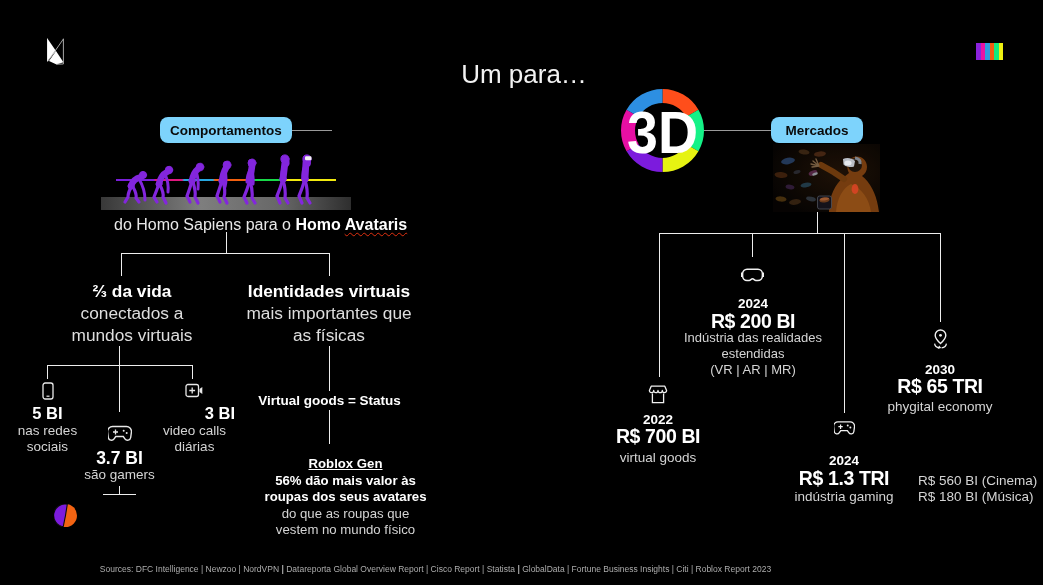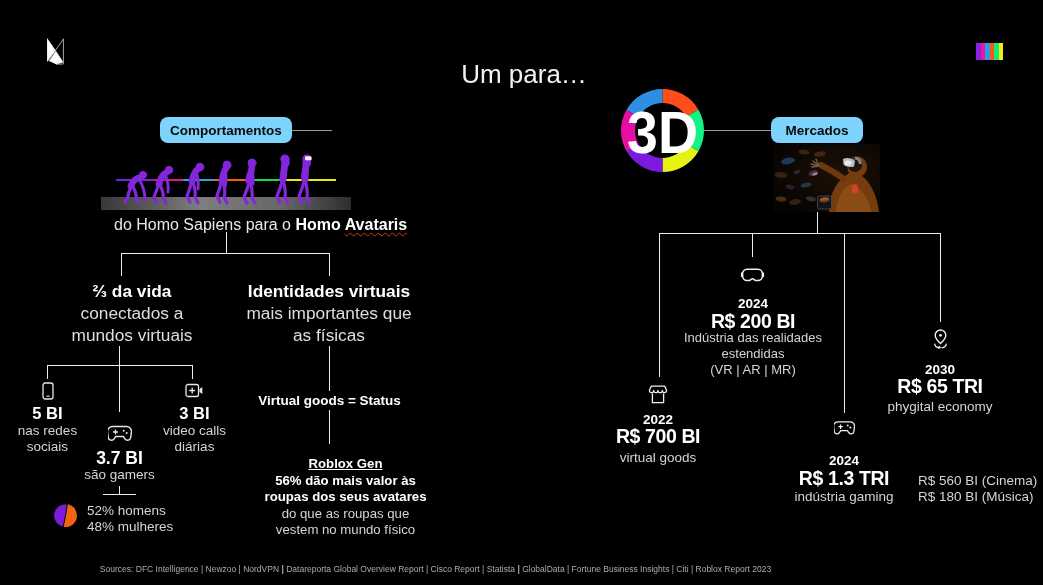--- a/index.html
+++ b/index.html
@@ -171,28 +171,27 @@
   </svg>
   <div class="abs ctr b" style="left:79px;top:448px;width:81px;font-size:17.5px;">3.7 BI</div>
   <div class="abs ctr gray" style="left:79px;top:467px;width:81px;font-size:13.5px;">são gamers</div>
   <div class="ln" style="left:119px;top:486px;width:1px;height:8px"></div>
   <div class="ln" style="left:103px;top:494px;width:33px;height:1px"></div>
 
   <svg class="abs" style="left:54px;top:504px" width="23" height="23" viewBox="0 0 23 23">
     <circle cx="11.5" cy="11.5" r="11.5" fill="#f26312"></circle>
     <path d="M11.5,11.5 L13.3,0.14 A11.5,11.5 0 1 0 9.2,22.77 Z" fill="#7c1bdd" stroke="#0a0a0a" stroke-width="1.1"></path>
   </svg>
-  <div class="abs gray" style="left:87px;top:503px;font-size:13.5px;line-height:15.5px;">52% homens<br>48% mulheres</div>
 
   <svg class="abs" style="left:185px;top:383px" width="18" height="15" viewBox="0 0 18 15">
     <rect x="1" y="1.5" width="12.5" height="12" rx="2" fill="none" stroke="#e8e8e8" stroke-width="1.3"></rect>
     <path d="M7.2,4.6 v5.8 M4.3,7.5 h5.8" stroke="#e8e8e8" stroke-width="1.3"></path>
     <path d="M14.5,6 L17.3,4 V11 L14.5,9 Z" fill="#e8e8e8"></path>
   </svg>
-  <div class="abs ctr b" style="left:154px;top:403.5px;width:81px;font-size:16.5px;">3 BI</div>
+  <div class="abs ctr b" style="left:154px;top:403.5px;width:81px;font-size:16.5px;text-align:right;">3 BI</div>
   <div class="abs ctr gray" style="left:154px;top:423px;width:81px;font-size:13.5px;line-height:16px;">video calls<br>diárias</div>
 
   <div class="ln" style="left:329px;top:346px;width:1px;height:45px"></div>
   <div class="abs ctr b" style="left:239px;top:393px;width:181px;font-size:13.5px;">Virtual goods = Status</div>
   <div class="ln" style="left:329px;top:410px;width:1px;height:34px"></div>
   <div class="abs ctr" style="left:235px;top:456px;width:221px;font-size:13.2px;line-height:16.6px;">
     <span class="b" style="text-decoration:underline;">Roblox Gen</span><br>
     <span class="b">56% dão mais valor às<br>roupas dos seus avatares</span><br>
     <span class="gray">do que as roupas que<br>vestem no mundo físico</span>
   </div>

